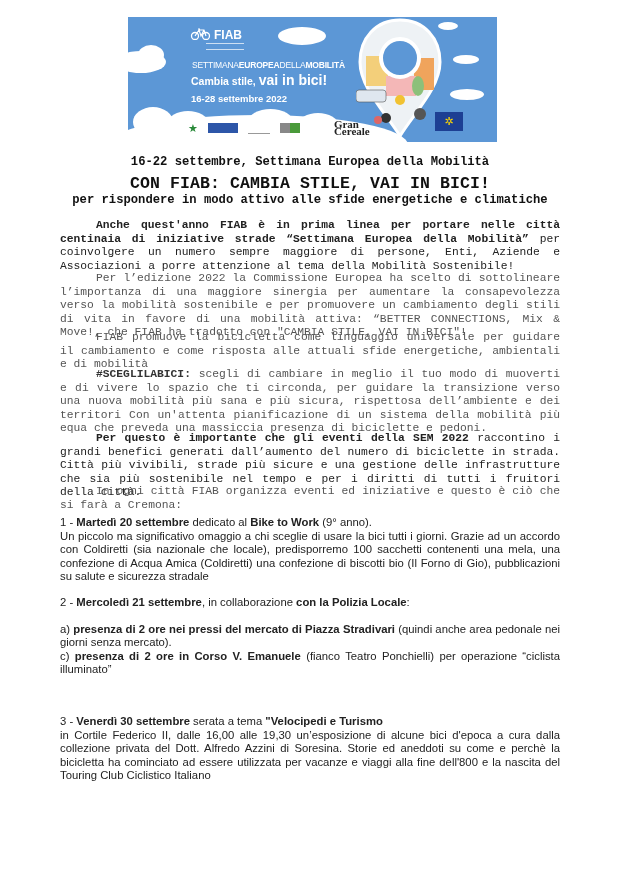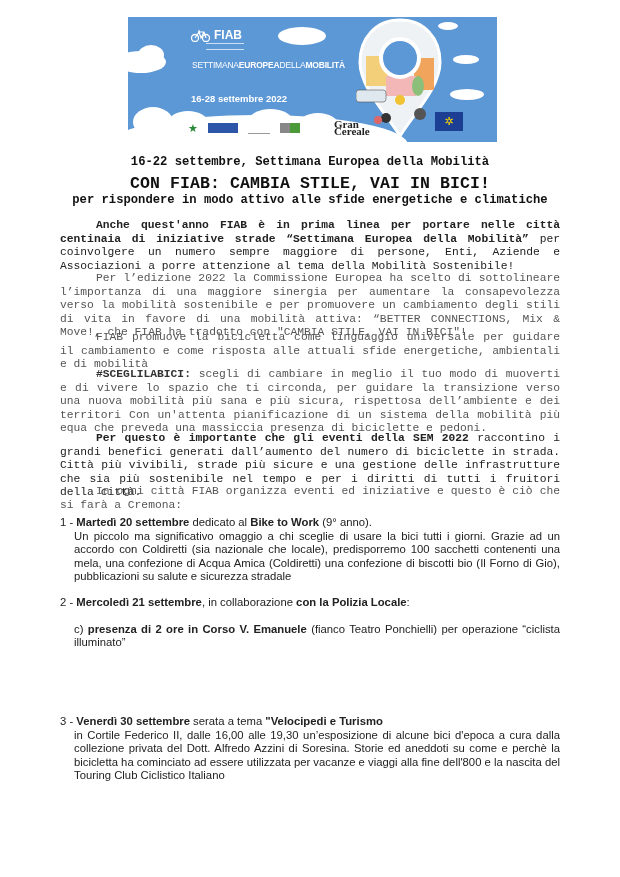--- a/index.html
+++ b/index.html
@@ -2,21 +2,21 @@
 <html><head>
 <meta charset="utf-8">
 <style>
   html, body { margin: 0; padding: 0; background: #ffffff; }
   body { width: 620px; height: 877px; position: relative; overflow: hidden;
          font-family: "Liberation Sans", sans-serif; color: #111; }
   .banner { position: absolute; left: 128px; top: 17px; width: 369px; height: 125px;
             background: #5c97d6; overflow: hidden; }
   .cloud { position: absolute; background: #fff; border-radius: 50%; }
   .logo { position: absolute; left: 62px; top: 11px; color: #fff; font-size: 12px; font-weight: bold;
-          display: flex; align-items: flex-end; gap: 2px; }
+          display: flex; align-items: flex-start; gap: 2px; }
   .logo-sub { position: absolute; left: 78px; top: 26px; width: 38px; height: 5px;
               border-top: 1px solid rgba(255,255,255,.7); border-bottom: 1px solid rgba(255,255,255,.7); }
   .b-line1 { position: absolute; left: 64px; top: 43px; color: #fff; font-size: 8.5px; letter-spacing: -0.2px; white-space: nowrap; }
   .b-line1 b { font-weight: bold; margin-top: 40px; }
   .b-line2 { position: absolute; left: 63px; top: 55px; color: #fff; font-size: 10.5px; font-weight: bold; white-space: nowrap; }
   .b-line2 .big { font-size: 14px; }
   .b-line3 { position: absolute; left: 63px; top: 76px; color: #fff; font-size: 9.5px; font-weight: bold; white-space: nowrap; }
   .pin { position: absolute; left: 228px; top: 1px; width: 88px; height: 120px; }
   .sponsors { position: absolute; left: 60px; top: 104px; display: flex; gap: 10px; align-items: center; }
   .sp { height: 10px; }
@@ -26,21 +26,21 @@
   .doc { position: absolute; left: 60px; width: 500px; font-family: Liberation Mono, monospace; }
   .center { text-align: center; }
   .sub-head { top: 155px; font-size: 12.2px; font-weight: bold; }
   .main-title { top: 174px; font-size: 16.5px; font-weight: bold; letter-spacing: 0.1px; }
   .sub-title { top: 193px; font-size: 12.2px; font-weight: bold; }
   p { margin: 0; font-size: 11.3px; line-height: 13.5px; text-align: justify; }
   .indent { text-indent: 36px; }
   .gray { color: #555; }
   .dark { color: #222; }
   .list-item { position: absolute; left: 60px; width: 500px; font-size: 11.3px; line-height: 13.5px; color: #222; }
-  .list-body { margin-left: 14px; text-align: justify; }
+  .list-body { text-align: justify; }
 </style>
 </head>
 <body>
 
 <div class="banner">
   <div class="cloud" style="left:-12px;top:34px;width:50px;height:22px;"></div>
   <div class="cloud" style="left:10px;top:28px;width:26px;height:20px;"></div>
   <div class="cloud" style="left:150px;top:10px;width:48px;height:18px;"></div>
   <div class="cloud" style="left:325px;top:38px;width:26px;height:9px;"></div>
   <div class="cloud" style="left:310px;top:5px;width:20px;height:8px;"></div>
@@ -56,20 +56,21 @@
     <svg width="22" height="12" viewBox="0 0 22 12">
       <circle cx="5" cy="8" r="3.5" fill="none" stroke="#fff" stroke-width="1.3"></circle>
       <circle cx="16" cy="8" r="3.5" fill="none" stroke="#fff" stroke-width="1.3"></circle>
       <path d="M5 8 L9 2 L14 2 L16 8 M9 2 L11 8 L14 2 M8 1 L10 1" fill="none" stroke="#fff" stroke-width="1.2"></path>
     </svg>
     <span>FIAB</span>
   </div>
   <div class="logo-sub"></div>
 
   <div class="b-line1"><span>SETTIMANA</span><b>EUROPEA</b><span>DELLA</span><b>MOBILITÀ</b></div>
+  <div class="b-line2"><span>Cambia stile, </span><span class="big">vai in bici!</span></div>
   <div class="b-line3">16-28 settembre 2022</div>
 
   <svg class="pin" viewBox="0 0 88 120">
     <path d="M44 2 C20 2 4 20 4 44 C4 70 30 95 44 118 C58 95 84 70 84 44 C84 20 68 2 44 2 Z" fill="#eef2f5" stroke="#fff" stroke-width="3"></path>
     <rect x="10" y="38" width="22" height="30" fill="#f3cf7a"></rect>
     <rect x="58" y="40" width="20" height="32" fill="#f0a45c"></rect>
     <rect x="30" y="58" width="30" height="20" fill="#f4b7b7"></rect>
     <circle cx="44" cy="40" r="19" fill="#5c97d6" stroke="#fff" stroke-width="4"></circle>
     <ellipse cx="62" cy="68" rx="6" ry="10" fill="#8cc07a"></ellipse>
     <rect x="0" y="72" width="30" height="12" rx="3" fill="#dfe7ef" stroke="#555" stroke-width="0.6"></rect>
@@ -118,19 +119,20 @@
 </div>
 
 <div class="list-item" style="top:516px;">
   <div><span>1 - </span><b>Martedì 20 settembre</b><span> dedicato al </span><b>Bike to Work</b><span> (9° anno).</span></div>
   <p class="list-body">Un piccolo ma significativo omaggio a chi sceglie di usare la bici tutti i giorni. Grazie ad un accordo con Coldiretti (sia nazionale che locale), predisporremo 100 sacchetti contenenti una mela, una confezione di Acqua Amica (Coldiretti) una confezione di biscotti bio (Il Forno di Gio), pubblicazioni su salute e sicurezza stradale</p>
 </div>
 
 <div class="list-item" style="top:596px;">
   <div><span>2 - </span><b>Mercoledì 21 settembre</b><span>, in collaborazione </span><b>con la Polizia Locale</b><span>:</span></div>
   <div style="height:13px;"></div>
+  <p class="list-body"><span>a) </span><b>presenza di 2 ore nei pressi del mercato di Piazza Stradivari</b><span> (quindi anche area pedonale nei giorni senza mercato).</span></p>
   <p class="list-body"><span>c) </span><b>presenza di 2 ore in Corso V. Emanuele</b><span> (fianco Teatro Ponchielli) per operazione “ciclista illuminato”</span></p>
 </div>
 
 <div class="list-item" style="top:715px;">
   <div><span>3 - </span><b>Venerdì 30 settembre</b><span> serata a tema </span><b>"Velocipedi e Turismo</b><span></span></div>
   <p class="list-body">in Cortile Federico II, dalle 16,00 alle 19,30  un’esposizione di alcune bici d'epoca a cura dalla collezione privata del Dott. Alfredo Azzini di Soresina. Storie ed aneddoti su come e perchè la bicicletta ha cominciato ad essere utilizzata per vacanze e viaggi alla fine dell'800 e la nascita del Touring Club Ciclistico Italiano</p>
 </div>
 
 </body></html>

